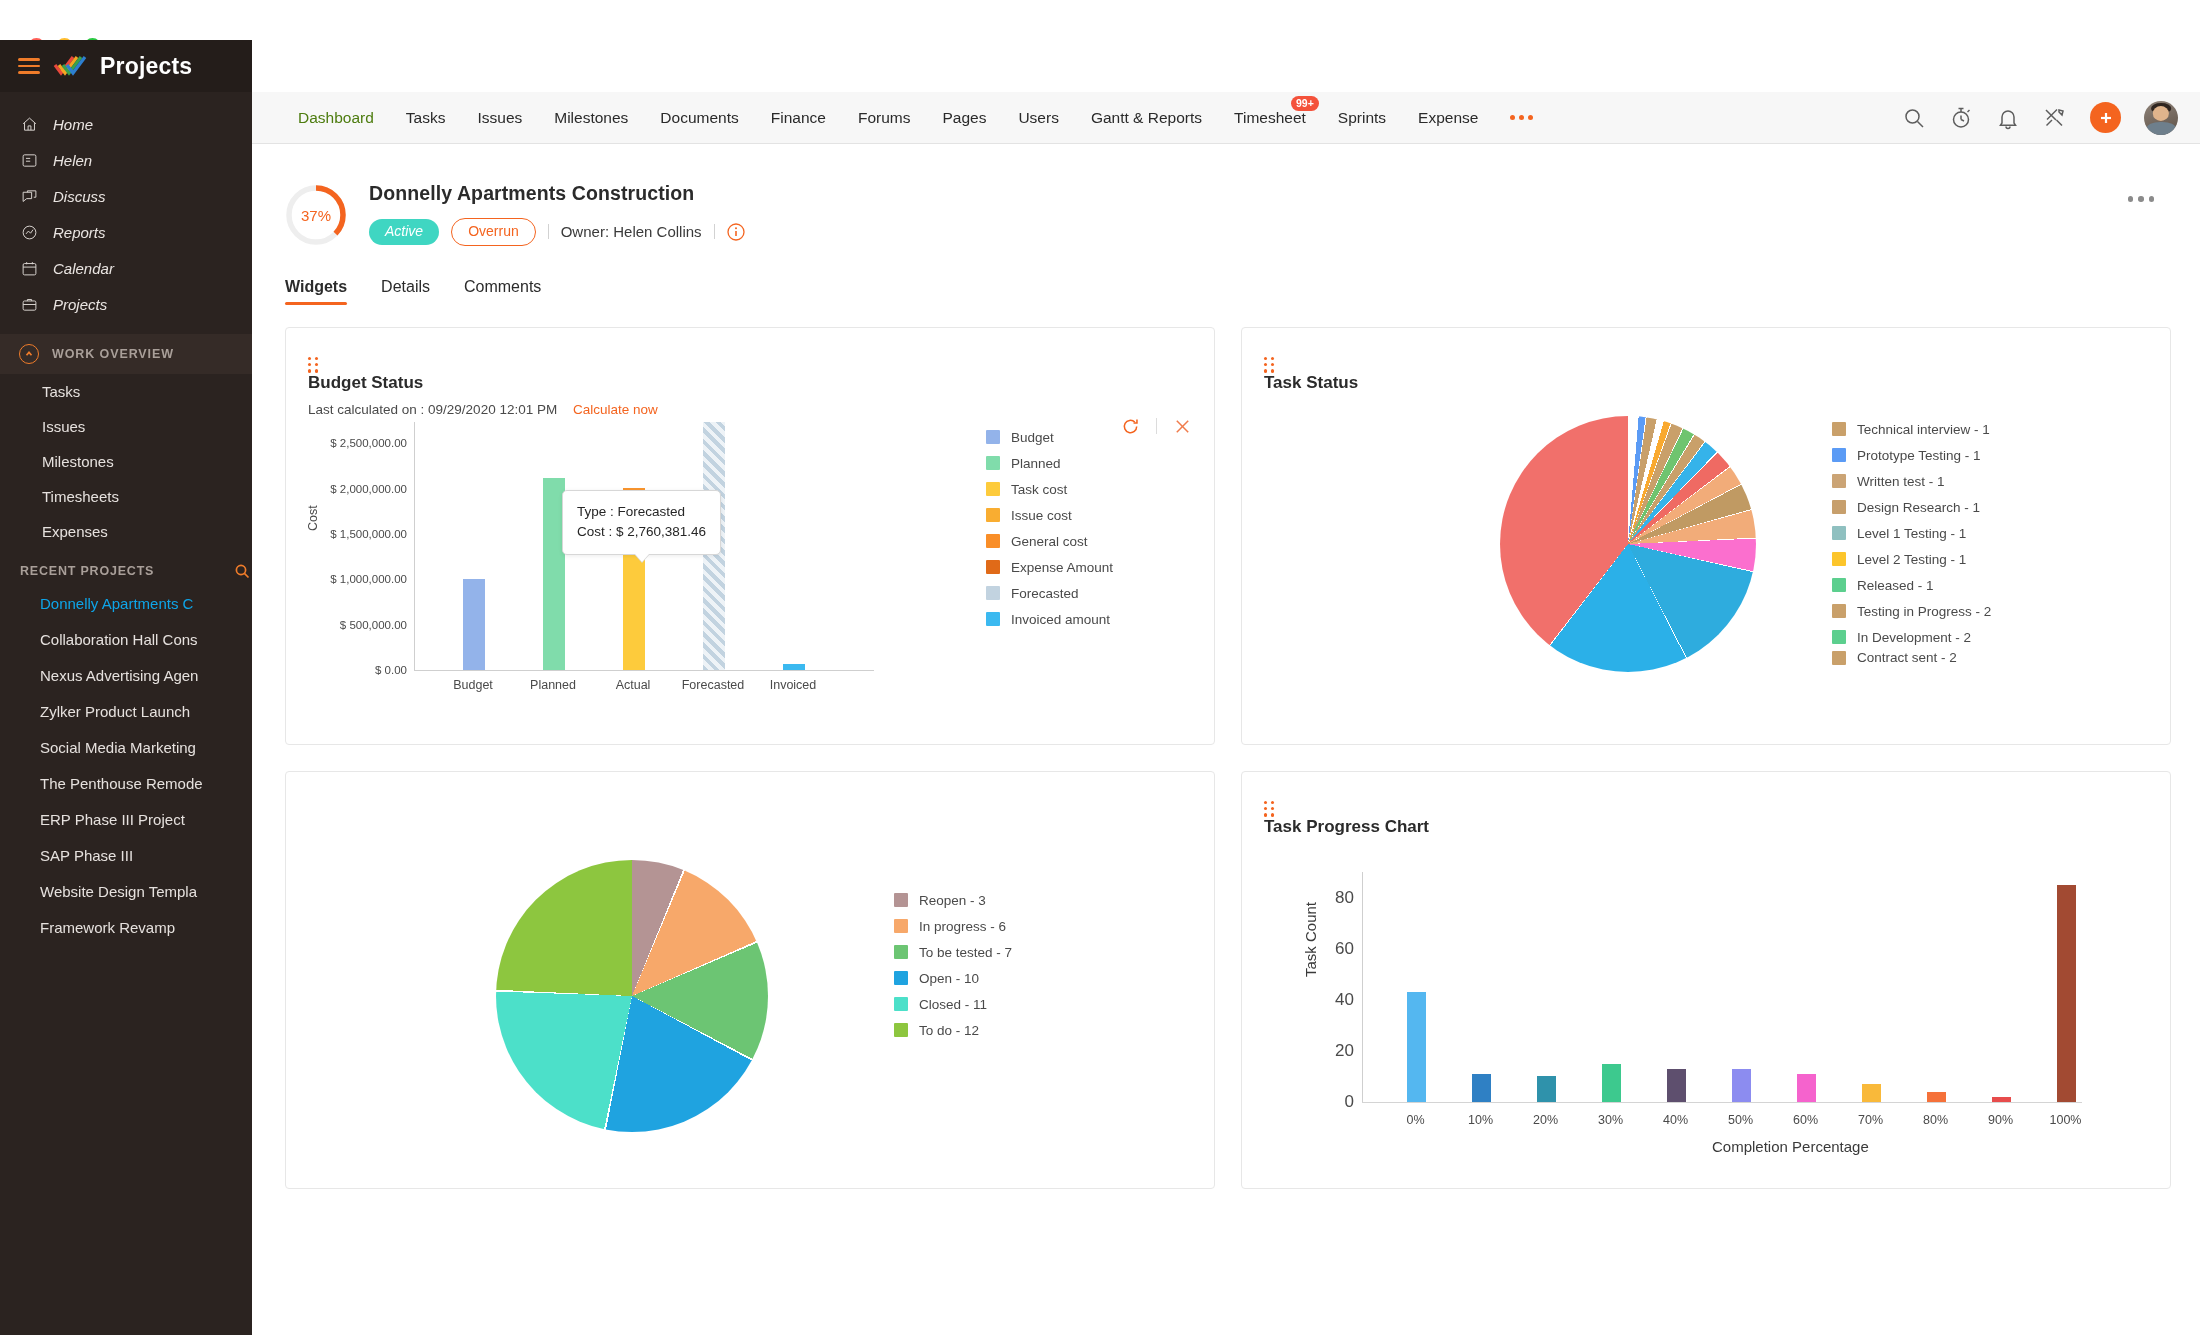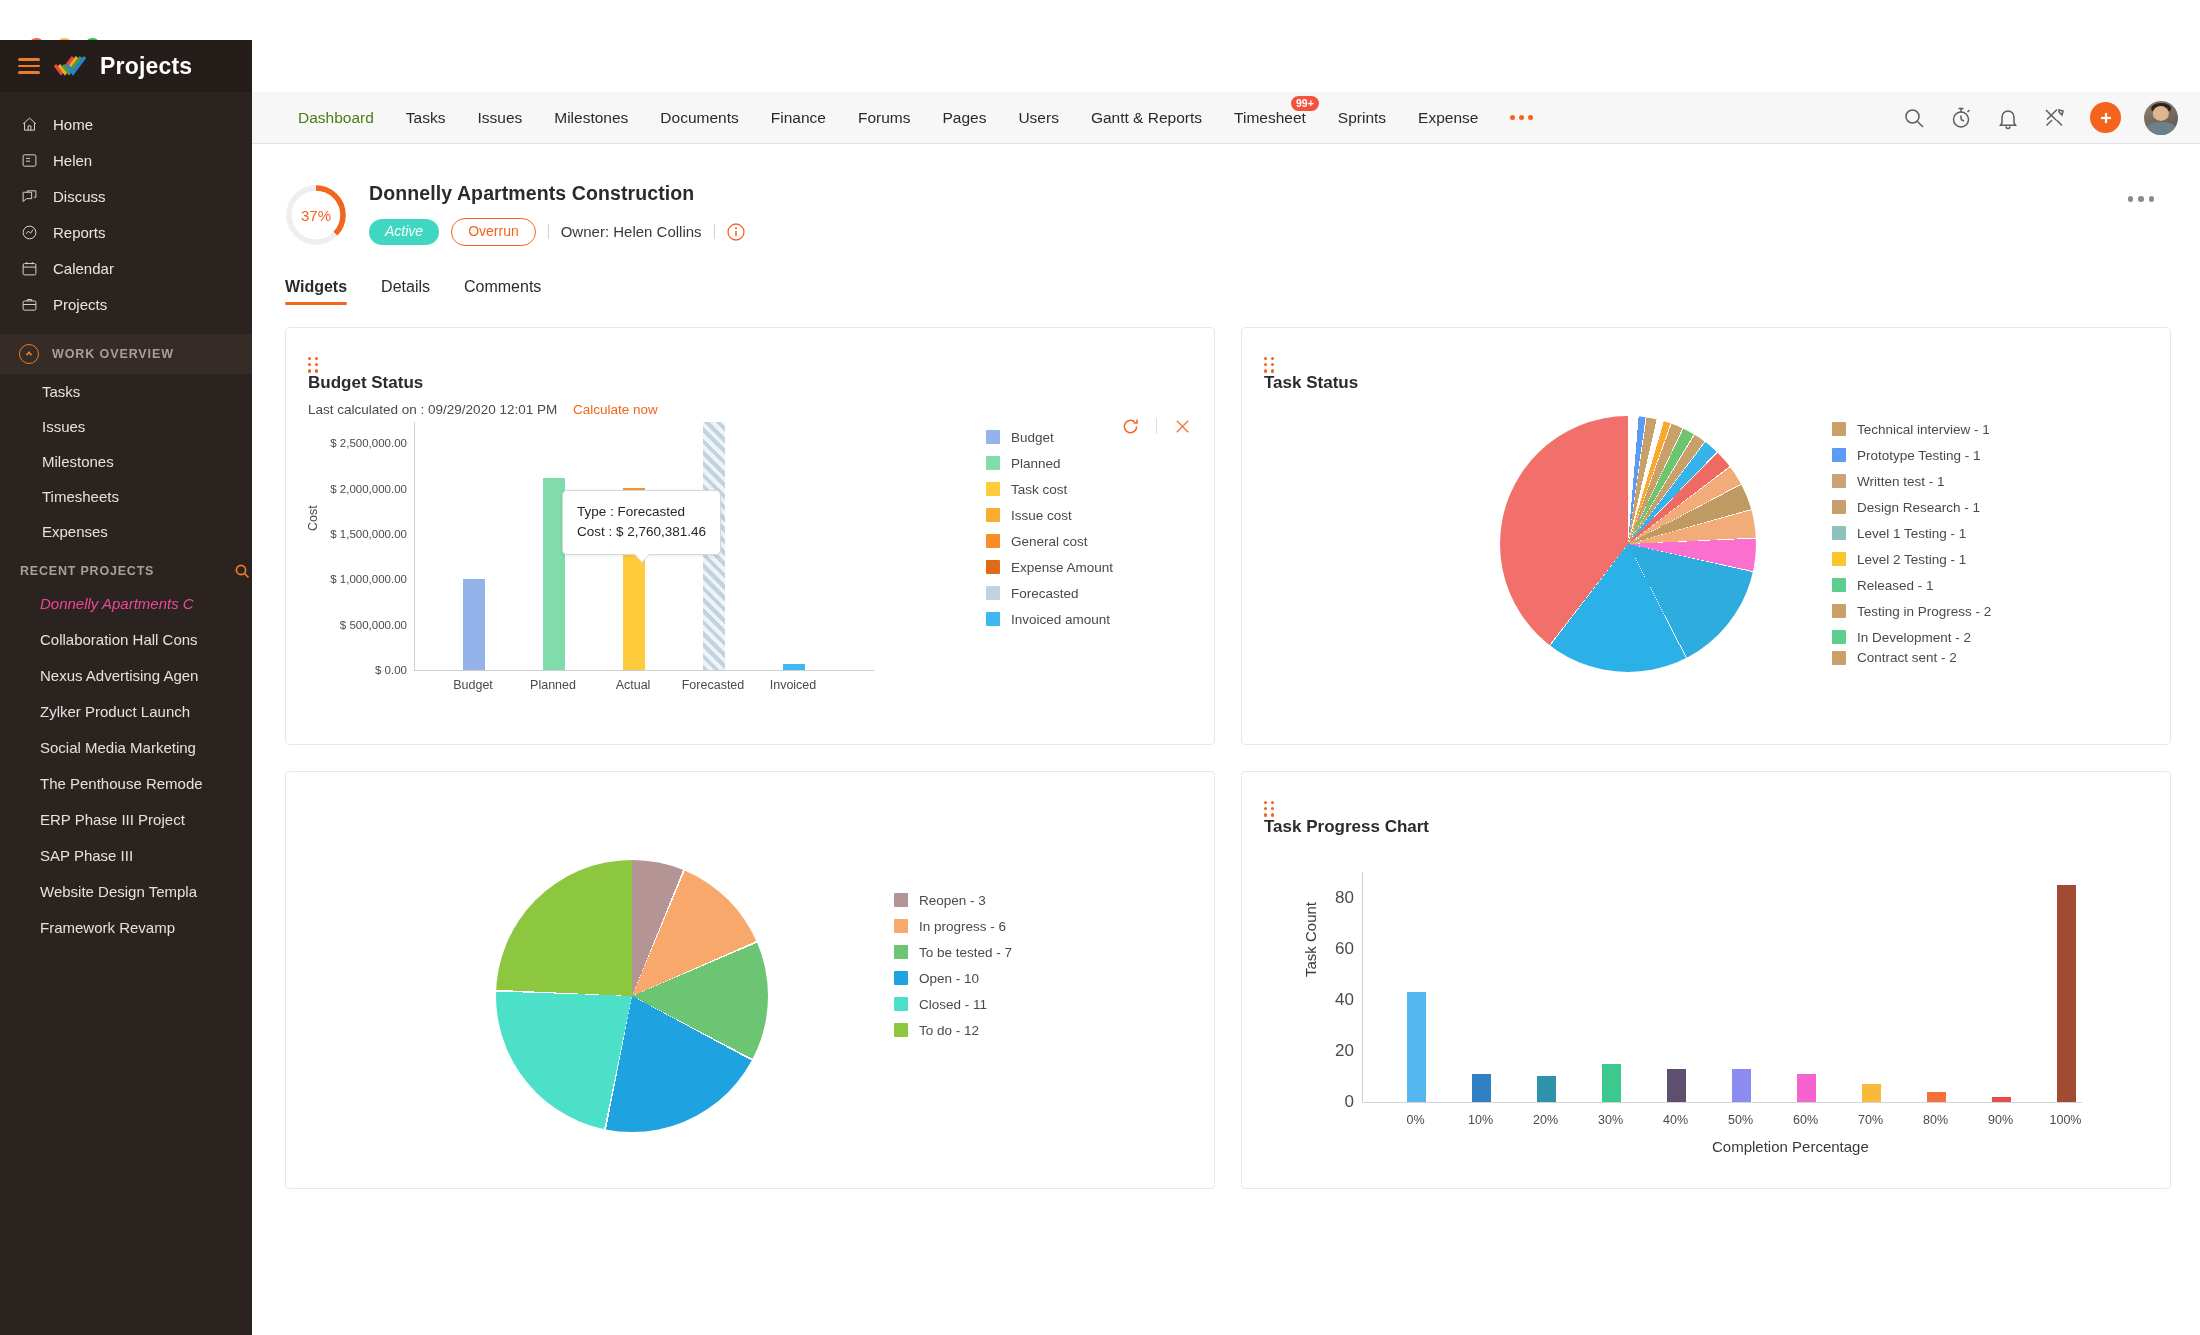--- a/index.html
+++ b/index.html
@@ -30,21 +30,21 @@
     height:52px; display:flex; align-items:center; gap:13px; padding:0 0 0 18px;
     background:#241d1a;
     position:absolute; top:-52px; left:0; width:252px;
   }
   .hamburger { width:22px; height:16px; display:flex; flex-direction:column; justify-content:space-between; cursor:pointer;}
   .hamburger i { display:block; height:2.6px; background:#f07c2a; border-radius:2px; }
   .hamburger i:nth-child(1){width:22px;} .hamburger i:nth-child(2){width:22px;} .hamburger i:nth-child(3){width:22px;}
   .brand-logo { width:34px; height:26px; position:relative; }
   .brand-text { font-size:23px; font-weight:700; color:#fff; letter-spacing:.2px;}
 
-  .sb-list { padding-top:14px; }
+  .sb-list { padding-top:14px;font-style:italic; }
   .sb-item {
     display:flex; align-items:center; gap:14px;
     height:36px; padding-left:20px; font-size:15px; color:#eae5e2; cursor:pointer;
   }
   .sb-ic { width:19px; height:19px; display:inline-flex; align-items:center; justify-content:center; color:#d8d2ce; }
   .sb-ic svg { width:17px; height:17px; stroke:#d8d2ce; fill:none; stroke-width:1.4; }
 
   .sb-section {
     display:flex; align-items:center; gap:13px;
     height:40px; padding-left:19px; margin-top:12px;
@@ -59,21 +59,21 @@
   .sb-recent-head {
     display:flex; align-items:center; justify-content:space-between;
     padding:14px 22px 6px 20px; font-size:12.5px; letter-spacing:.8px; color:#a99f99; font-weight:600;
   }
   .sb-recent-head .mag { width:16px;height:16px; }
   .sb-recent-head .mag svg{width:16px;height:16px;stroke:#f07c2a;fill:none;stroke-width:1.7;}
   .sb-proj {
     height:36px; display:flex; align-items:center; padding-left:40px; font-size:15px;
     color:#e6e1de; white-space:nowrap; overflow:hidden; cursor:pointer;
   }
-  .sb-proj.active { color:#ec4899;font-style:italic; }
+  .sb-proj.active { color:#0ea5e9; }
 
   
   .topnav {
     position:absolute; left:252px; top:92px; width:1948px; height:52px;
     background:#f7f7f7; border-bottom:1px solid #e3e3e3;
     display:flex; align-items:center;
   }
   .nav-items { display:flex; align-items:center; gap:0; padding-left:30px; }
   .nav-item {
     position:relative; font-size:15.5px; color:#2a2a2a; padding:0 16px; cursor:pointer; white-space:nowrap;

